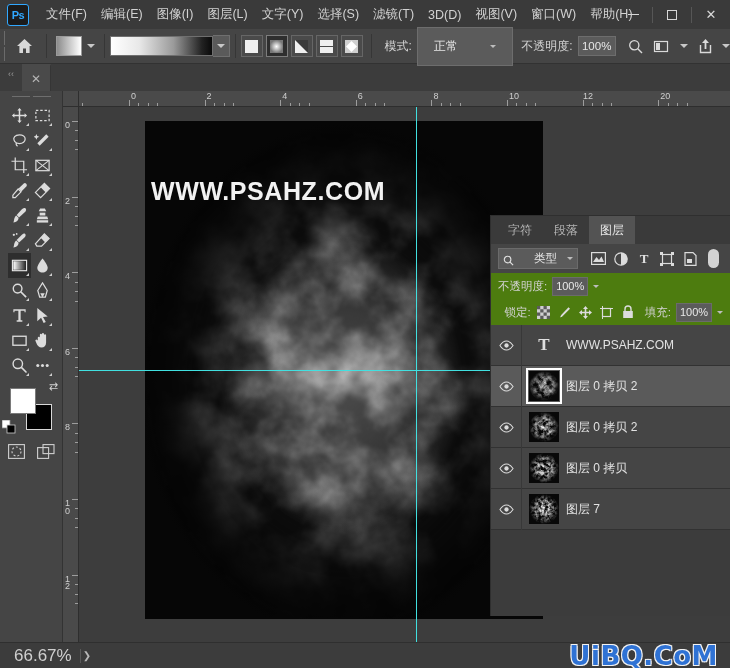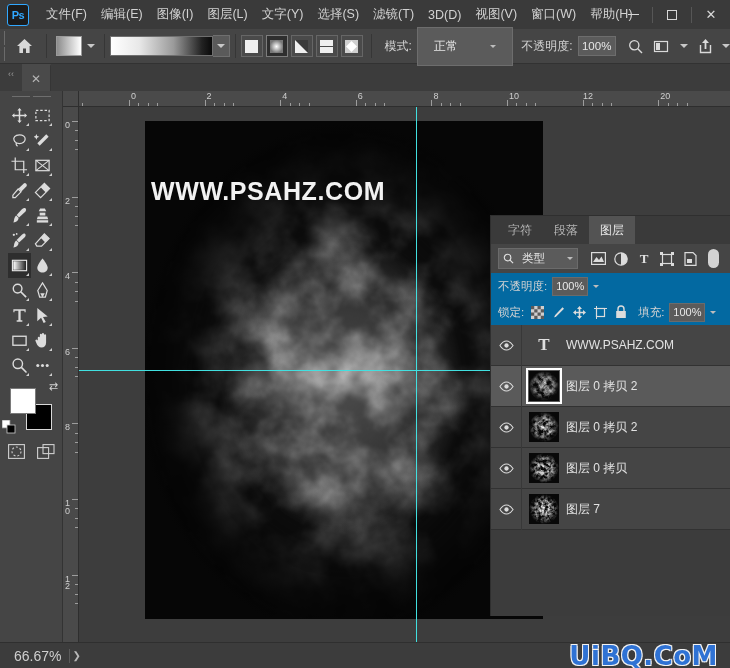--- a/index.html
+++ b/index.html
@@ -140,21 +140,21 @@
     position: absolute; left: 6px; top: 56px; width: 100%;
     font-size: 25px; font-weight: bold; color: #f2f2f2; letter-spacing: 0.6px;
     font-family: "Liberation Sans", sans-serif;
   }
   .guide-v { position: absolute; top: 0; bottom: 0; width: 1px; background: #41e0e0; z-index: 5; }
   .guide-h { position: absolute; left: 0; right: 0; height: 1px; background: #41e0e0; z-index: 5; }
 
   
   .right-panel {
     position: absolute; right: 0; top: 124px; width: 240px; bottom: 26px;
-    background: #0369a1; border-left: 1px solid #2f2f2f; border-top: 1px solid #2f2f2f;
+    background: #4d7c0f; border-left: 1px solid #2f2f2f; border-top: 1px solid #2f2f2f;
     display: flex; flex-direction: column; z-index: 10;
   }
   .panel-tabs { height: 28px; background: #3a3a3a; display: flex; align-items: stretch;
     flex: 0 0 28px; padding-left: 6px; }
   .p-tab { padding: 0 11px; display: flex; align-items: center; font-size: 12px;
     color: #b3b3b3; background: #3a3a3a; }
   .p-tab.active { background: #535353; color: #e8e8e8; }
   .panel-row { display: flex; align-items: center; padding: 0 7px; gap: 5px; }
   .filter-row { height: 29px; background: #454545; }
   .fr-search {
@@ -167,42 +167,42 @@
   .toggle-pill { width: 11px; height: 19px; border-radius: 6px; background: #d3d3d3; margin-left: 3px; }
   .blend-row { height: 26px; }
   .blend-sel {
     width: 105px; height: 20px; background: #5b5b5b; border: 1px solid #6b6b6b;
     font-size: 11.5px; color: #e8e8e8; display: flex; align-items: center;
     justify-content: space-between; padding: 0 4px;
   }
   .lbl-sm { font-size: 11.5px; color: #d2d2d2; white-space: nowrap; }
   .numfield { width: 36px; height: 19px; background: #5b5b5b; border: 1px solid #6b6b6b;
     font-size: 11px; color: #e8e8e8; display: flex; align-items: center; justify-content: center; }
-  .lock-row { height: 26px; }
+  .lock-row { height: 26px; justify-content: flex-end; }
   .layer-list { flex: 1; background: #3c3c3c; overflow: hidden; }
   .layer-row {
     height: 41px; display: flex; align-items: center; border-bottom: 1px solid #323232;
     background: #454545;
   }
   .layer-row.selected { background: #5a5a5a; }
   .eye-cell { width: 30px; display: flex; align-items: center; justify-content: center; }
   .eye-sep { width: 1px; height: 41px; background: #383838; }
   .thumb-wrap { width: 44px; display: flex; align-items: center; justify-content: center; }
   .thumb { width: 30px; height: 30px; background: #111; position: relative; overflow: hidden; }
   .thumb.sel-outline { outline: 2px solid #ffffff; outline-offset: 1px; }
   .layer-name { font-size: 12px; color: #e2e2e2; white-space: nowrap; }
   .type-T { font-size: 17px; color: #e0e0e0; font-family: "Liberation Serif", serif; font-weight: bold; }
   .list-bottom { background: #3c3c3c; flex: 1; }
 
   
   .statusbar {
     height: 26px; background: #3c3c3c; display: flex; align-items: center;
     flex: 0 0 26px; border-top: 1px solid #2f2f2f; position: relative; padding-left: 8px; gap: 0;
   }
-  .sb-zoom { font-size: 14px; color: #cfcfcf; padding: 0 6px; }
+  .sb-zoom { font-size: 17px; color: #cfcfcf; padding: 0 6px; }
   .sb-sep { width: 1px; height: 14px; background: #5a5a5a; margin: 0 2px; }
   .sb-doc { font-size: 11.5px; color: #cfcfcf; padding: 0 6px; }
   .sb-arrow { font-size: 10px; color: #b8b8b8; }
   .uibq {
     position: absolute; right: 12px; top: 50%; transform: translateY(-50%);
     font-size: 26px; font-weight: bold; color: #2f72d4;
     font-family: "DejaVu Sans", sans-serif;
     text-shadow: -1px -1px 0 #f2f2f2, 1px -1px 0 #f2f2f2, -1px 1px 0 #f2f2f2, 1px 1px 0 #f2f2f2;
     letter-spacing: 0.5px;
   }
@@ -685,21 +685,21 @@
 
     <div class="right-panel">
       <div class="panel-tabs" id="panel-tabs">
           <div class="p-tab">字符</div>
           <div class="p-tab">段落</div>
           <div class="p-tab active">图层</div>
         </div>
 
       <div class="panel-row filter-row">
         <div class="fr-search">
-          <span style="display:flex;align-items:center;gap:8px">
+          <span style="display:flex;align-items:flex-end;gap:20px">
             <span>
               <svg width="11" height="11" viewBox="0 0 12 12">
                   <circle cx="5" cy="5" r="3.6" fill="none" stroke="#e0e0e0" stroke-width="1.2"></circle>
                   <line x1="7.7" y1="7.7" x2="11" y2="11" stroke="#e0e0e0" stroke-width="1.3"></line>
                 </svg>
             </span>
             <span>类型</span>
           </span>
           <span class="tiny-caret"></span>
         </div>

